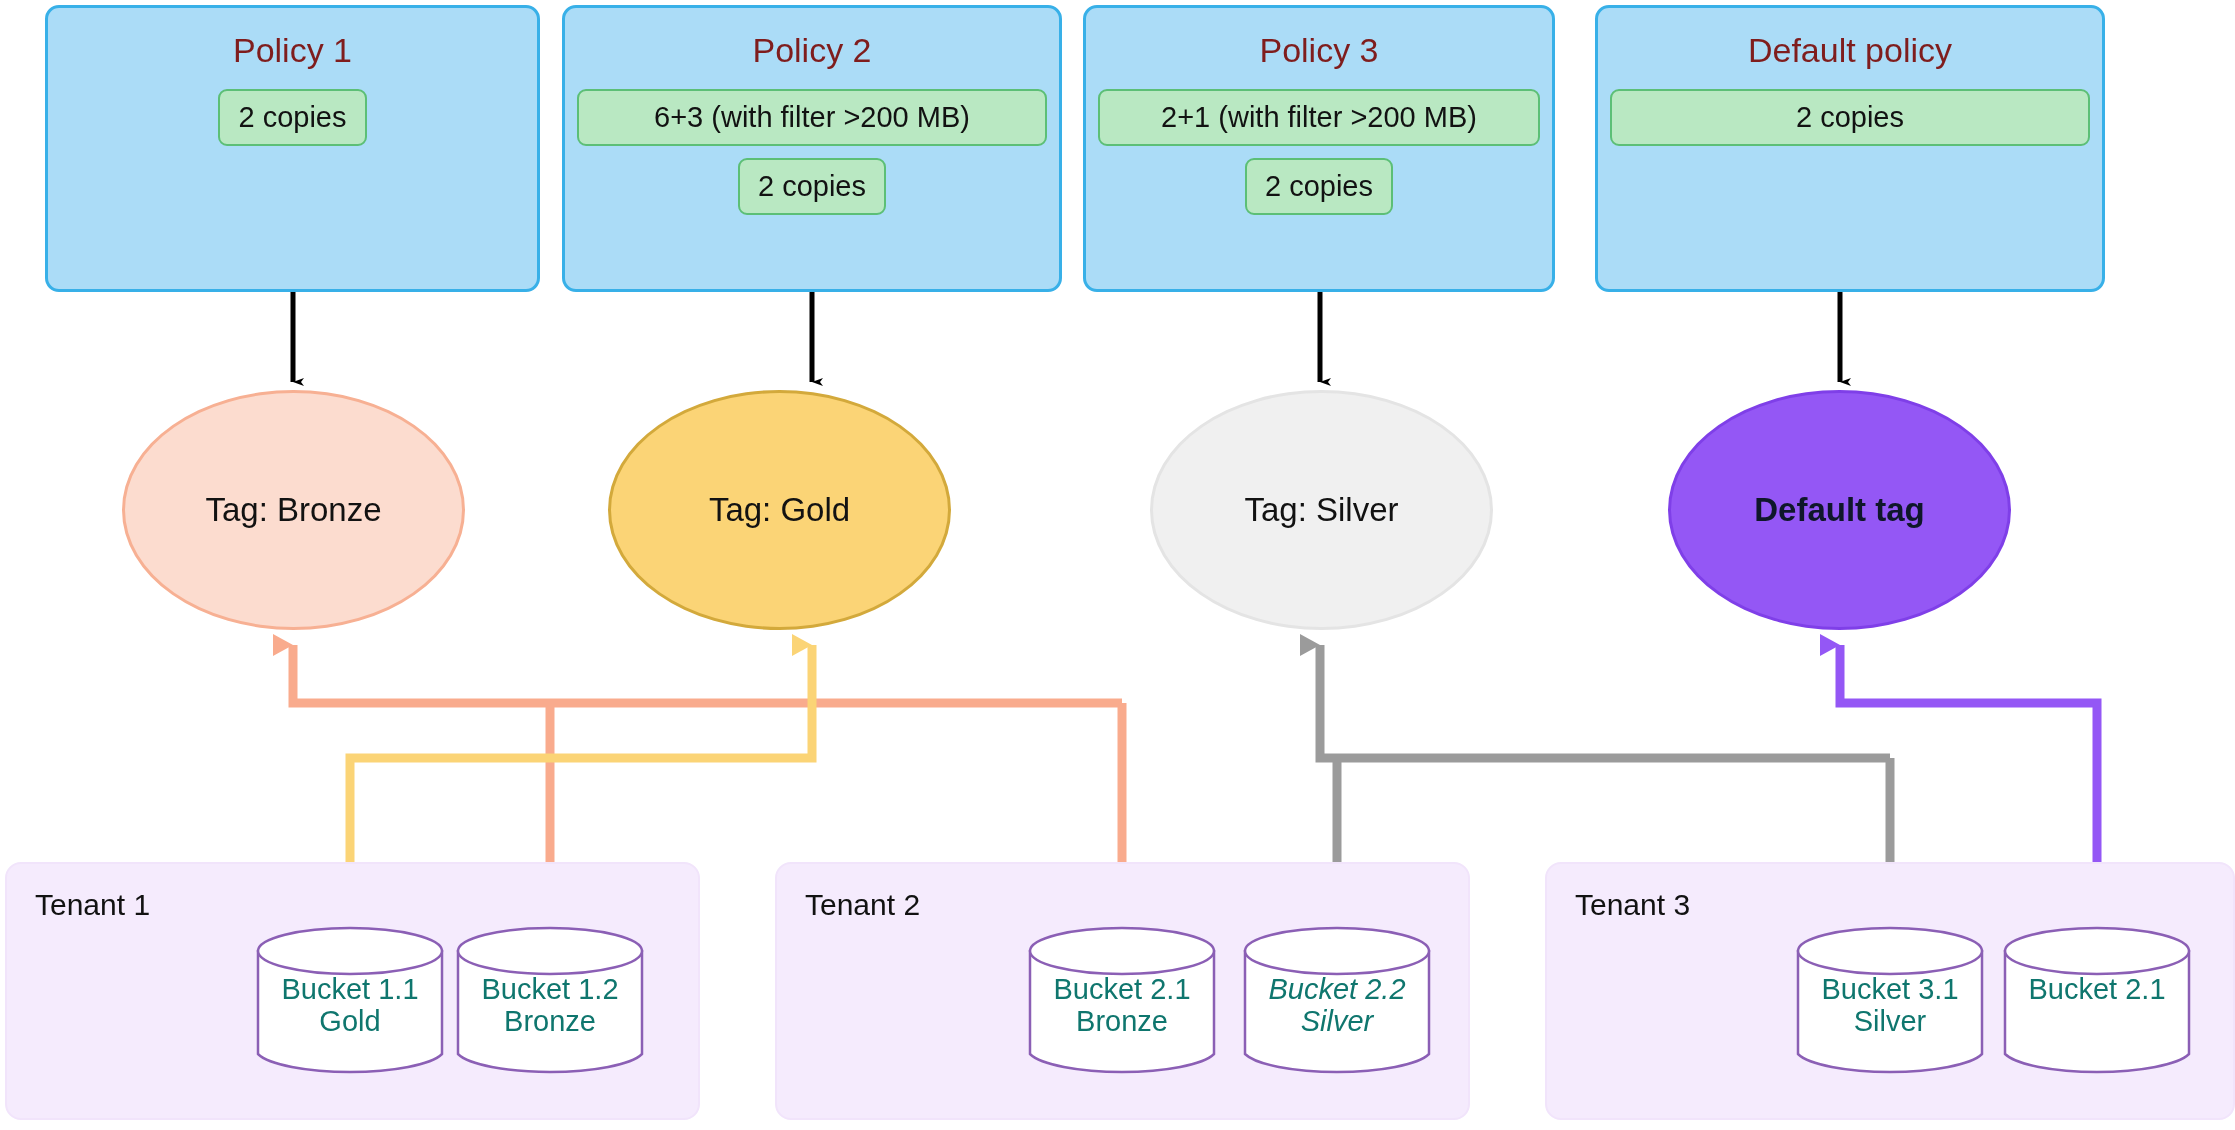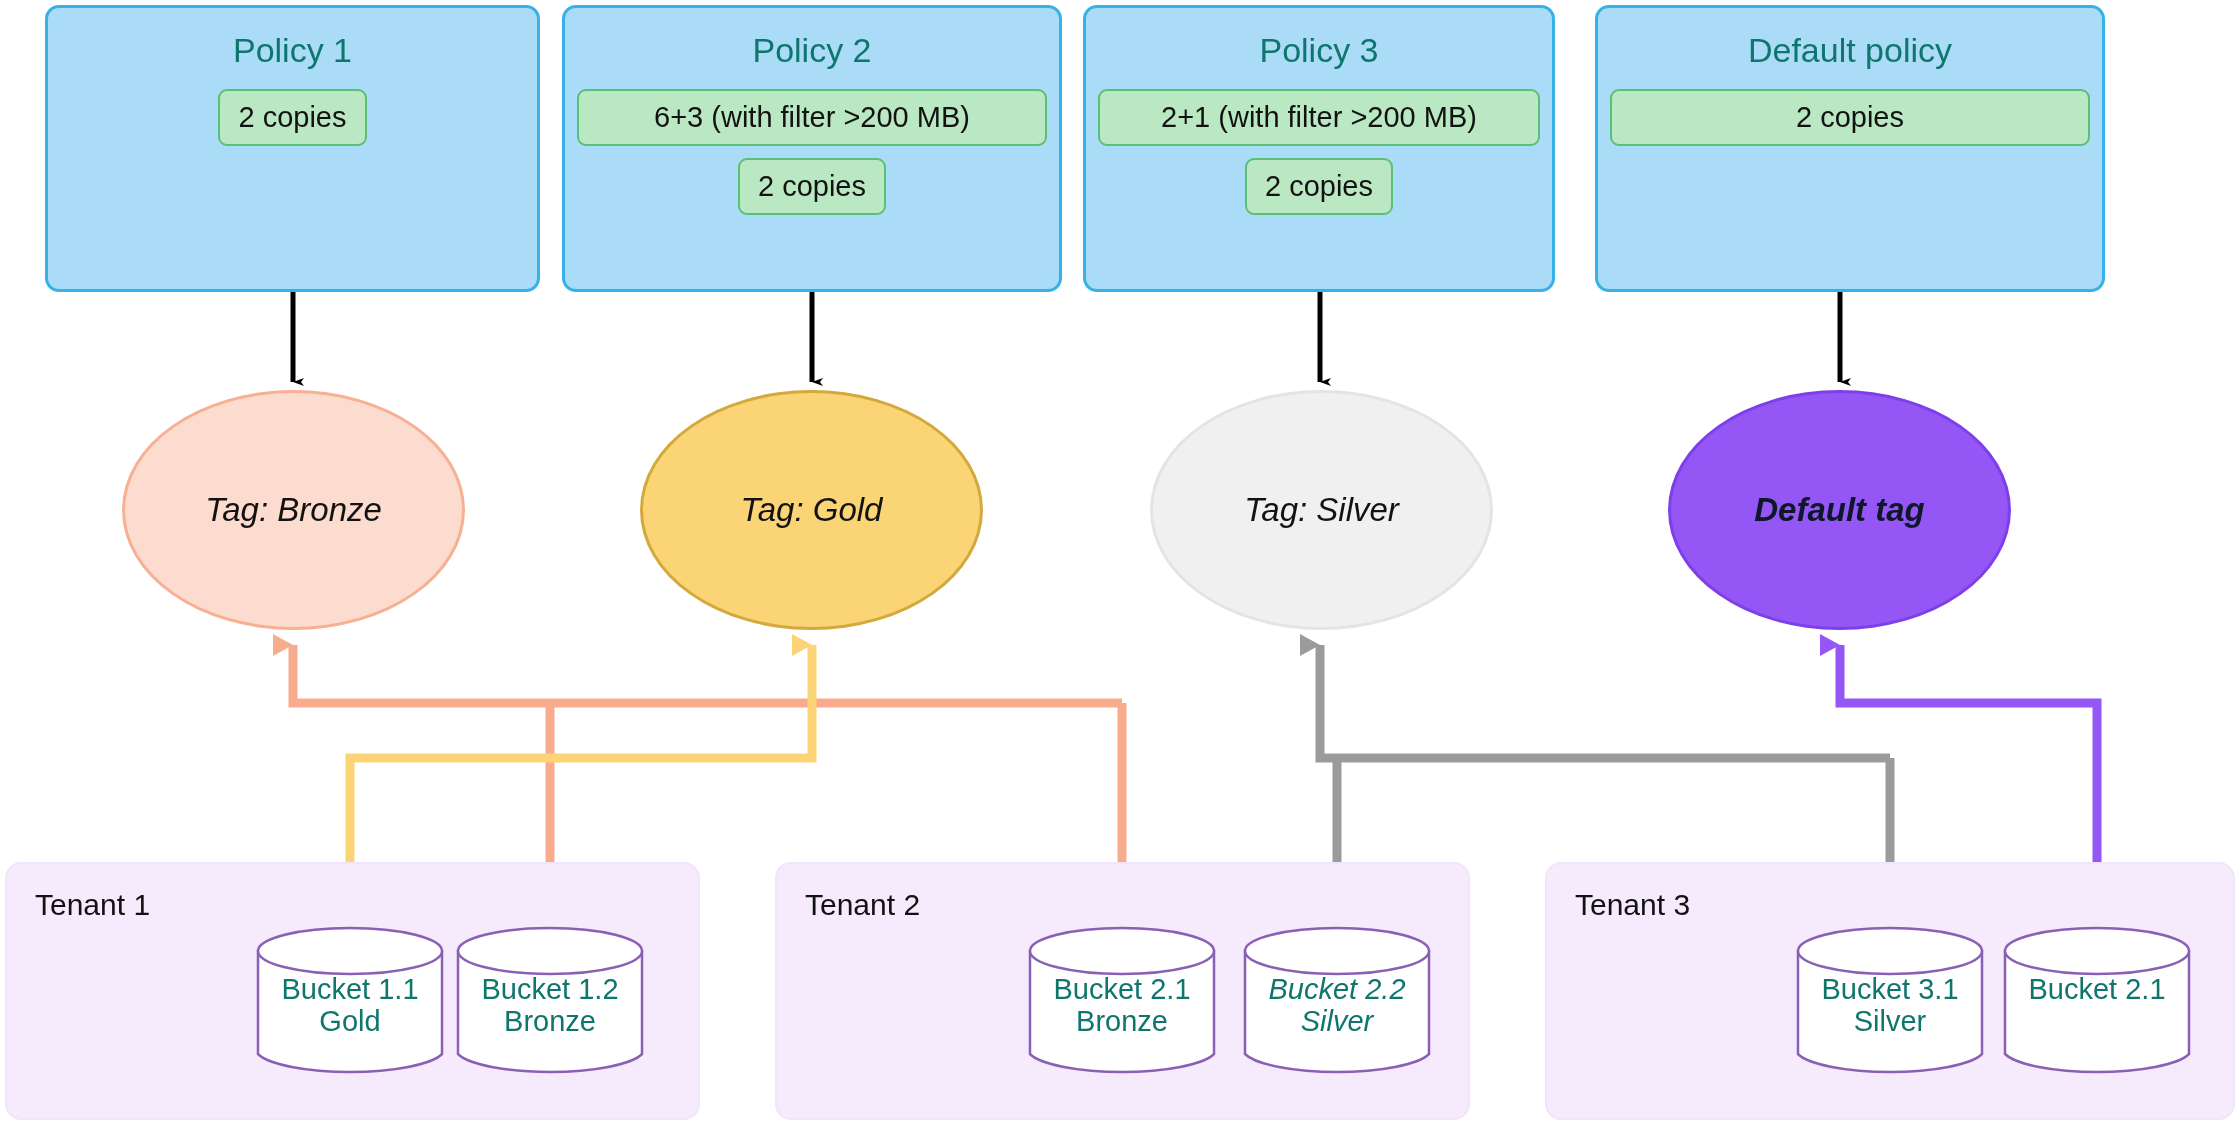--- a/index.html
+++ b/index.html
@@ -13,21 +13,21 @@
     border:3px solid #38b0e8;
     border-radius:14px;
     box-sizing:border-box;
     display:flex;
     flex-direction:column;
     align-items:center;
     padding-top:22px;
   }
   .policy-title{
     font-size:34px;
-    color:#0f766e;
+    color:#7f1d1d;
     line-height:1.2;
     margin-bottom:18px;
     white-space:nowrap;
   }
   .pill{
     background:#b9e8c2;
     border:2px solid #5cbf76;
     border-radius:9px;
     color:#121212;
     font-size:29px;
@@ -42,21 +42,20 @@
   .tag-ellipse{
     position:absolute;
     border-radius:50%;
     box-sizing:border-box;
     display:flex;
     align-items:center;
     justify-content:center;
     font-size:33px;
     color:#121212;
     text-align:center;
-    font-style:italic;
   }
 
   .tenant-box{
     position:absolute;
     background:#f5ebfd;
     border:2px solid #f1e4fb;
     border-radius:16px;
     box-sizing:border-box;
   }
   .tenant-label{
@@ -168,21 +167,21 @@
 
   <div class="policy-box" style="left:1595px;top:5px;width:510px;height:287px;">
     <div class="policy-title">Default policy</div>
     <div class="pill" style="width:480px;">2 copies</div>
   </div>
 
   <div class="tag-ellipse" style="left:122px;top:390px;width:343px;height:240px;background:#fcdccf;border:3px solid #f7b093;">
     <span>Tag: Bronze</span>
   </div>
 
-  <div class="tag-ellipse" style="left:640px;top:390px;width:343px;height:240px;background:#fbd476;border:3px solid #d3a93b;">
+  <div class="tag-ellipse" style="left:608px;top:390px;width:343px;height:240px;background:#fbd476;border:3px solid #d3a93b;">
     <span>Tag: Gold</span>
   </div>
 
   <div class="tag-ellipse" style="left:1150px;top:390px;width:343px;height:240px;background:#f0f0f0;border:3px solid #e4e4e4;">
     <span>Tag: Silver</span>
   </div>
 
   <div class="tag-ellipse" style="left:1668px;top:390px;width:343px;height:240px;background:#9457f5;border:3px solid #7f3fe8;color:#0f172a;font-weight:bold;">
     <span>Default tag</span>
   </div>

